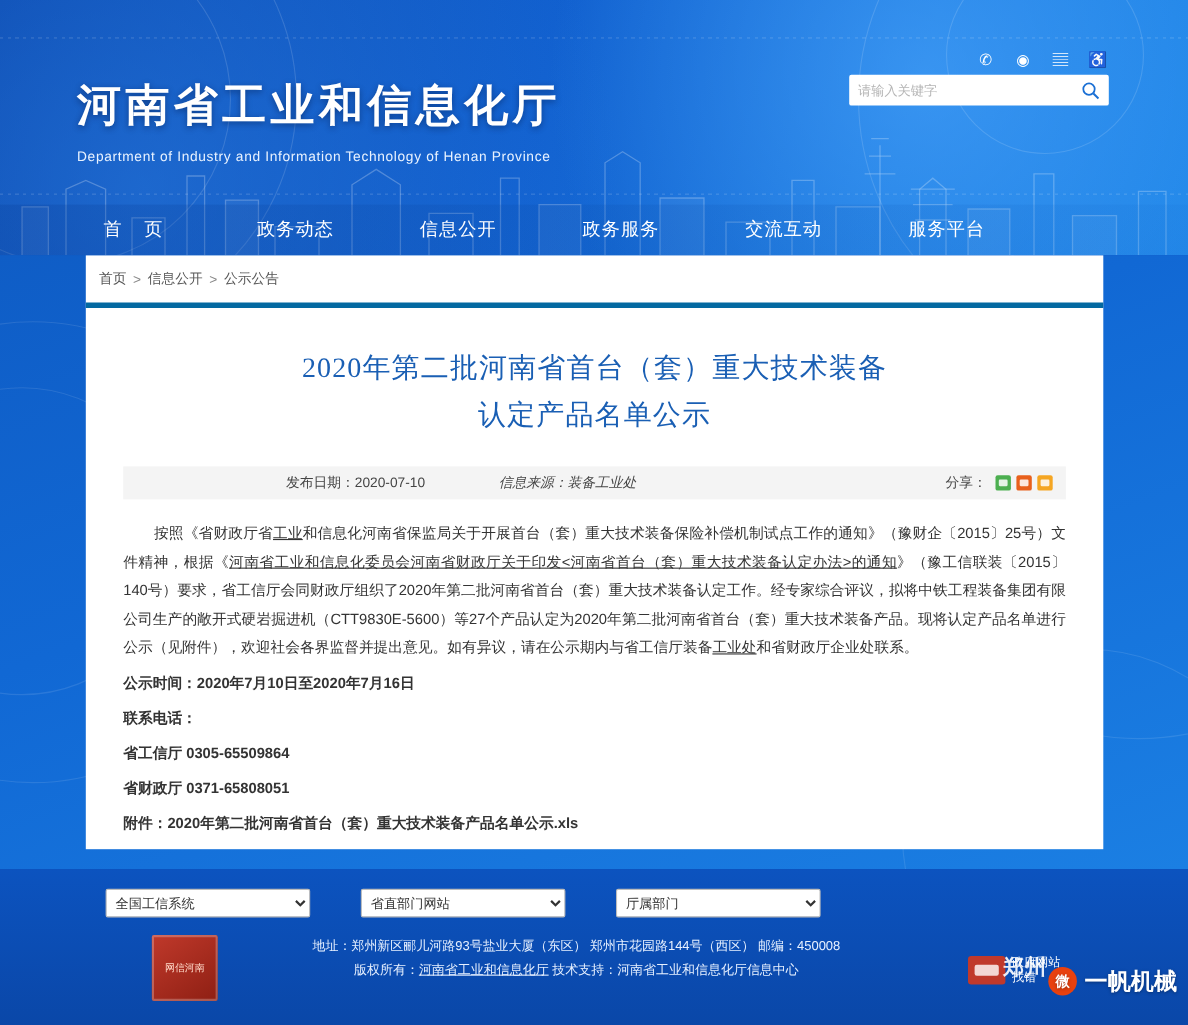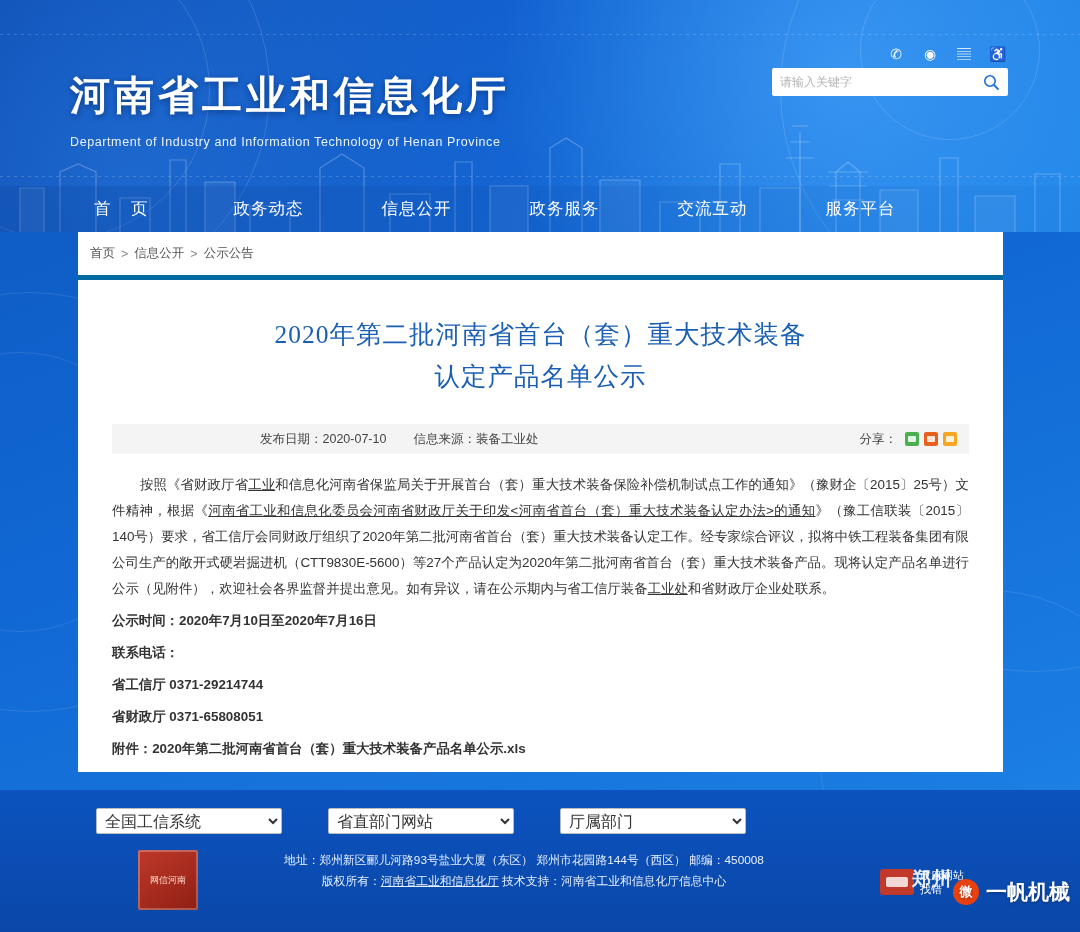--- a/index.html
+++ b/index.html
@@ -127,21 +127,21 @@
     font-size: 25.5px; line-height: 42px; color: #1a5fb4;
     letter-spacing: 1px;
   }
   .meta {
     margin: 26px 34px 0;
     height: 30px; background: #f4f4f4;
     display: flex; align-items: center;
     font-size: 12.5px; color: #444;
   }
   .meta .m-date { margin-left: 148px; }
-  .meta .m-src { margin-left: 27px; }
+  .meta .m-src { margin-left: 67px; font-style: italic; }
   .meta .m-share { margin-left: auto; margin-right: 12px; display: flex; align-items: center; gap: 5px; }
   .meta .m-share .lbl { color: #444; margin-right: 3px; }
   .sicon {
     width: 14px; height: 14px; border-radius: 2px;
     display: inline-block; cursor: pointer;
     position: relative;
   }
   .sicon.wx { background: #4caf50; }
   .sicon.wb { background: #e8601c; }
   .sicon.qz { background: #f5a623; }
@@ -166,21 +166,21 @@
     position: relative; width: 1080px; height: 142px;
     background: linear-gradient(to bottom, #0c53bf, #0a47a8);
     overflow: hidden;
   }
   .selects {
     display: flex; gap: 0; align-items: center;
     padding: 18px 0 0 96px;
   }
   .selects select {
     width: 186px; height: 26px;
-    font-size: 16px; color: #333;
+    font-size: 12px; color: #333;
     font-family: "Liberation Sans", sans-serif;
     background: #fff; border: 1px solid #bcbcbc; border-radius: 2px;
     padding: 0 4px;
     margin-right: 46px;
   }
   .foot-main {
     display: flex; align-items: flex-start;
     padding: 14px 0 0 0;
   }
   .seal {
@@ -342,21 +342,21 @@
         <span class="sicon wx"></span>
         <span class="sicon wb"></span>
         <span class="sicon qz"></span>
       </span>
     </div>
 
     <div class="article">
       <p class="indent"><span>按照《省财政厅省</span><u>工业</u><span>和信息化河南省保监局关于开展首台（套）重大技术装备保险补偿机制试点工作的通知》（豫财企〔2015〕25号）文件精神，根据《</span><u>河南省工业和信息化委员会河南省财政厅关于印发&lt;河南省首台（套）重大技术装备认定办法&gt;的通知</u><span>》（豫工信联装〔2015〕140号）要求，省工信厅会同财政厅组织了2020年第二批河南省首台（套）重大技术装备认定工作。经专家综合评议，拟将中铁工程装备集团有限公司生产的敞开式硬岩掘进机（CTT9830E-5600）等27个产品认定为2020年第二批河南省首台（套）重大技术装备产品。现将认定产品名单进行公示（见附件），欢迎社会各界监督并提出意见。如有异议，请在公示期内与省工信厅装备</span><u>工业处</u><span>和省财政厅企业处联系。</span></p>
       <p class="l2">公示时间：2020年7月10日至2020年7月16日</p>
       <p class="l2">联系电话：</p>
-      <p class="l2">省工信厅   0371-29214744</p>
+      <p class="l2">省工信厅   0305-65509864</p>
       <p class="l2">省财政厅   0371-65808051</p>
       <p class="l2">附件：2020年第二批河南省首台（套）重大技术装备产品名单公示.xls</p>
     </div>
 
   </div>
 </div>
 
 <div class="footer">
   <div class="selects">
     <select>

